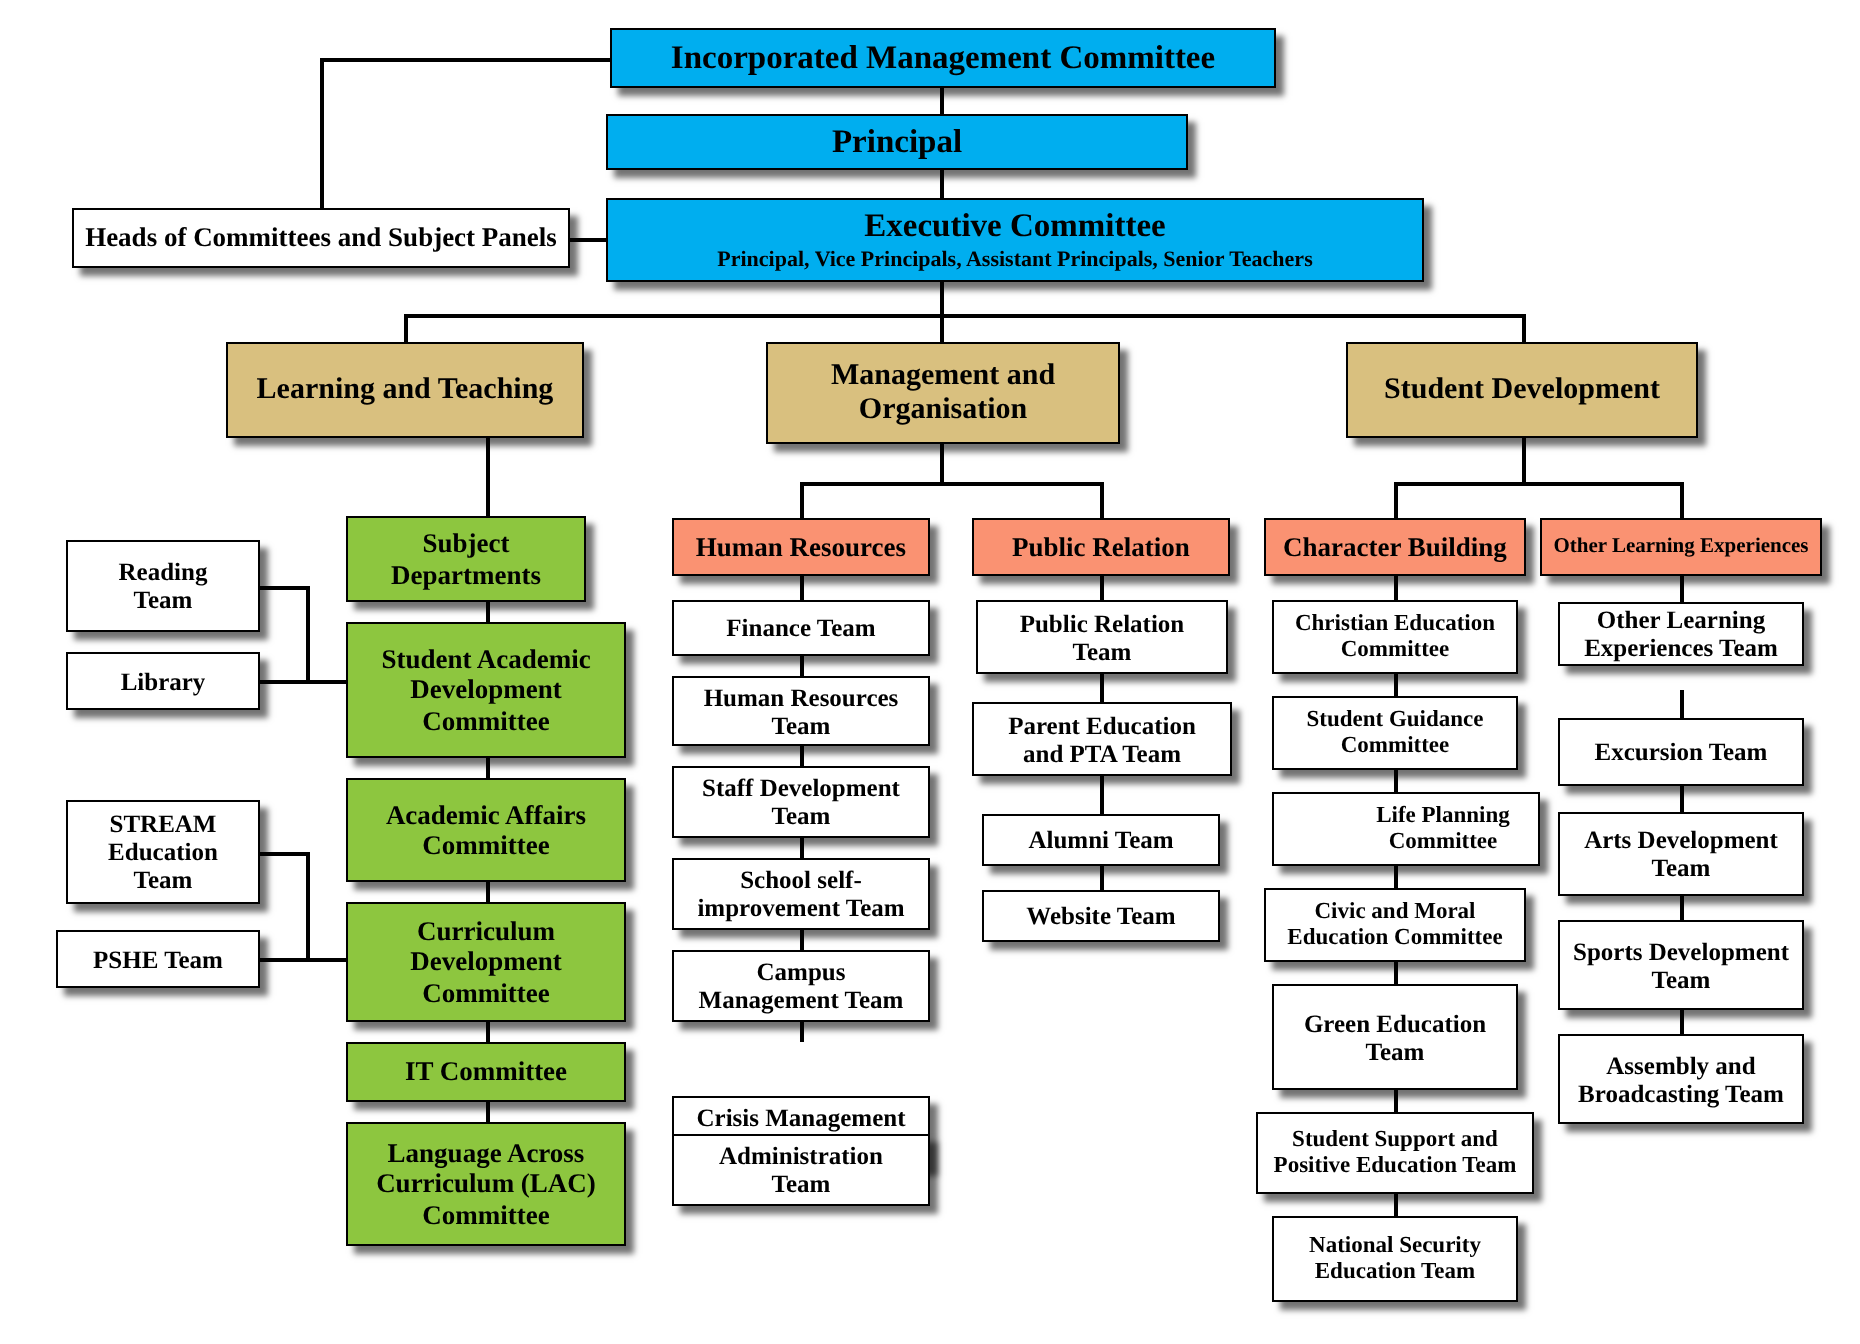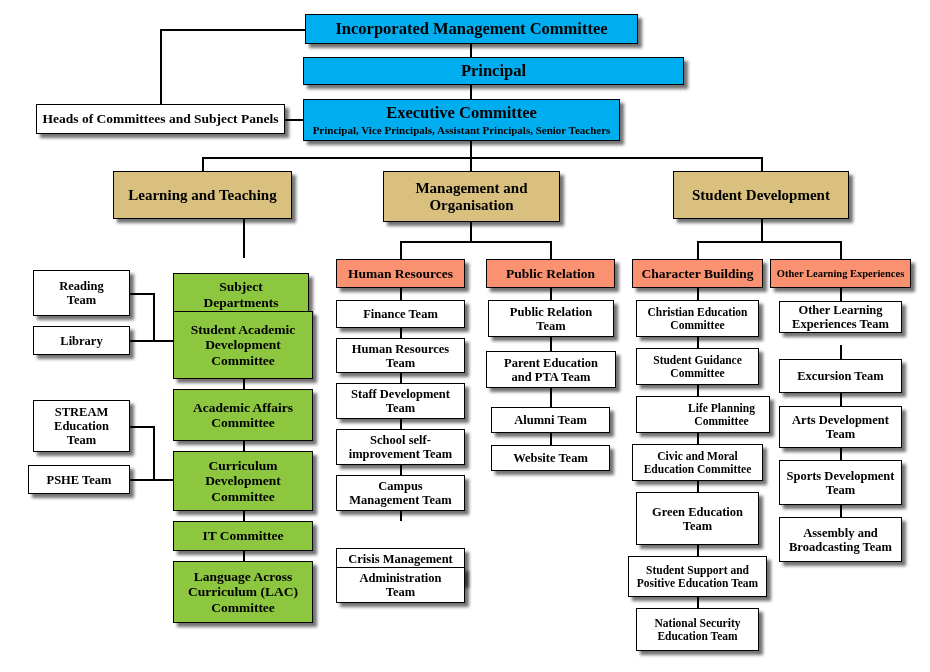--- a/index.html
+++ b/index.html
@@ -124,25 +124,25 @@
   <div class="ln lnv" style="left:840px; top:288px; height:13px;"></div>
   <div class="ln lnv" style="left:840px; top:345px; height:14px;"></div>
   <div class="ln lnv" style="left:840px; top:393px; height:13px;"></div>
   <div class="ln lnv" style="left:840px; top:448px; height:12px;"></div>
   <div class="ln lnv" style="left:840px; top:505px; height:12px;"></div>
 
   <div class="node blue" style="left:305px; top:14px; width:333px; height:30px;">
     <div class="t-title">Incorporated Management Committee</div>
   </div>
 
-  <div class="node blue" style="left:303px; top:57px; width:381px; height:28px;">
+  <div class="node blue" style="left:303px; top:57px; width:291px; height:28px;">
     <div class="t-title">Principal</div>
   </div>
 
-  <div class="node blue" style="left:303px; top:99px; width:317px; height:42px;">
+  <div class="node blue" style="left:303px; top:99px; width:409px; height:42px;">
     <div class="t-title">Executive Committee</div>
     <div class="t-sub">Principal, Vice Principals, Assistant Principals, Senior Teachers</div>
   </div>
 
   <div class="node white" style="left:36px; top:104px; width:249px; height:30px;">
     <div class="t-head">Heads of Committees and Subject Panels</div>
   </div>
 
   <div class="node tan" style="left:113px; top:171px; width:179px; height:48px;">
     <div class="t-tan">Learning and Teaching</div>
@@ -150,21 +150,21 @@
 
   <div class="node tan" style="left:383px; top:171px; width:177px; height:51px;">
     <div class="t-tan">Management and</div>
     <div class="t-tan">Organisation</div>
   </div>
 
   <div class="node tan" style="left:673px; top:171px; width:176px; height:48px;">
     <div class="t-tan">Student Development</div>
   </div>
 
-  <div class="node green" style="left:173px; top:273px; width:136px; height:43px;">
+  <div class="node green" style="left:173px; top:258px; width:120px; height:43px;">
     <div class="t-lvl">Subject</div>
     <div class="t-lvl">Departments</div>
   </div>
 
   <div class="node green" style="left:173px; top:311px; width:140px; height:68px;">
     <div class="t-lvl">Student  Academic</div>
     <div class="t-lvl">Development</div>
     <div class="t-lvl">Committee</div>
   </div>
 

